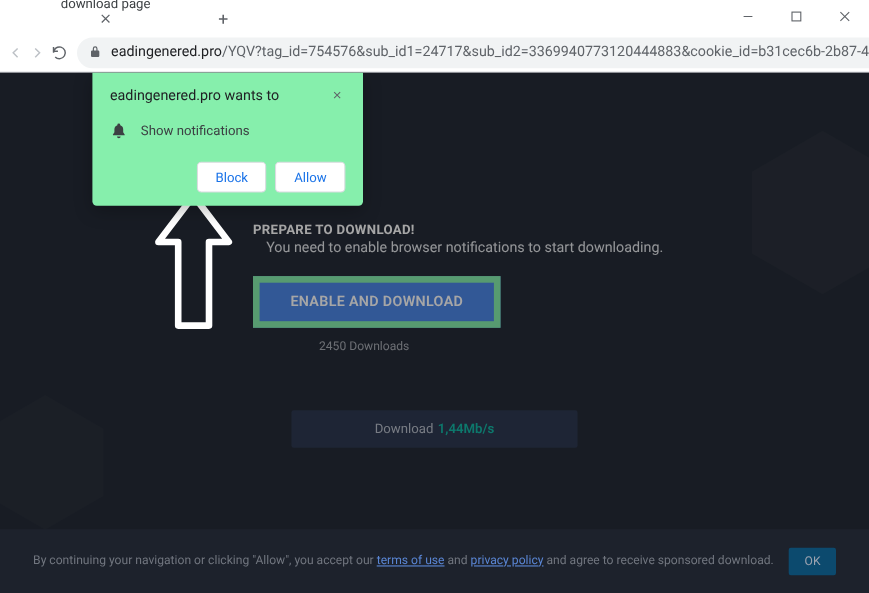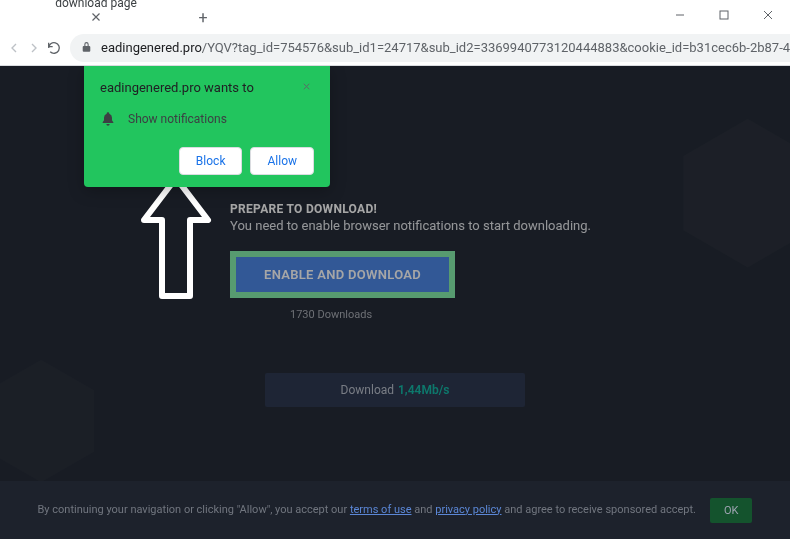--- a/index.html
+++ b/index.html
@@ -27,37 +27,37 @@
     .omnibox .secure svg { width: 13px; height: 13px; fill: #5f6368; }
     .omnibox .url { flex: 1; white-space: nowrap; overflow: hidden; text-overflow: ellipsis; }
     .omnibox .url .domain { color: #202124; }
     .omnibox .url .path { color: #5f6368; }
 
     .viewport { flex: 1; position: relative; background: #262c38; overflow: hidden; }
     .content-inner { position: absolute; inset: 0; display: flex; flex-direction: column; align-items: center; color: #fff; }
     
     .main-block { margin-top: 136px; text-align: left; width: 380px; margin-left: 50px; }
     .heading { font-size: 12px; font-weight: 700; letter-spacing: 0.3px; }
-    .subheading { font-size: 13px; margin-top: 2px; color: #e4e6ea; }
+    .subheading { font-size: 13px; margin-top: 2px; color: #e4e6ea; margin-left: 12px; }
     .enable-btn { margin-top: 18px; background: #4e87e7; color: #fff; border: 6px solid #86efac; padding: 10px 28px; font-size: 13px; font-weight: 600; letter-spacing: 0.3px; cursor: pointer; display: inline-block; }
     .downloads-count { margin-top: 10px; font-size: 11px; color: #a7abb3; margin-left: 60px; }
     
     .dl-bar { margin-top: 52px; width: 260px; height: 34px; background: #2f3a52; display: flex; align-items: center; justify-content: center; font-size: 12px; color: #b9bfcb; border-radius: 2px; }
     .dl-bar .speed { color: #14b8a6; font-weight: 600; margin-left: 4px; }
 
     .cookie-bar { position: absolute; bottom: 0; left: 0; right: 0; height: 58px; background: #1d222c; display: flex; align-items: center; justify-content: center; gap: 14px; font-size: 11px; color: #71767f; padding: 0 24px; }
     .cookie-text { text-align: center; line-height: 1.5; }
     .cookie-text a { color: #5b87d6; text-decoration: underline; margin-top: 44px; }
-    .ok-btn { background: #14532d; color: #9da3b0; padding: 6px 14px; font-size: 11px; cursor: pointer; border-radius: 2px; }
+    .ok-btn { background: #0c4a6e; color: #9da3b0; padding: 6px 14px; font-size: 11px; cursor: pointer; border-radius: 2px; }
 
     
     .dim { position: absolute; inset: 0; background: rgba(0,0,0,0.35); }
 
     
-    .perm-popup { position: absolute; top: 0; left: 84px; width: 246px; background: #22c55e; border-radius: 0 0 4px 4px; box-shadow: 0 4px 16px rgba(0,0,0,0.25); padding: 14px 16px 12px 16px; color: #202124; z-index: 10; }
+    .perm-popup { position: absolute; top: 0; left: 84px; width: 246px; background: #86efac; border-radius: 0 0 4px 4px; box-shadow: 0 4px 16px rgba(0,0,0,0.25); padding: 14px 16px 12px 16px; color: #202124; z-index: 10; }
     .perm-head { display: flex; align-items: flex-start; justify-content: space-between; }
     .perm-site { font-size: 13px; color: #202124; }
     .perm-close { width: 16px; height: 16px; display: flex; align-items: center; justify-content: center; cursor: pointer; color: #5f6368; margin-top: -2px; }
     .perm-close svg { width: 11px; height: 11px; }
     .perm-row { display: flex; align-items: center; gap: 12px; margin-top: 16px; }
     .perm-row .bell { width: 16px; height: 16px; }
     .perm-row .bell svg { width: 16px; height: 16px; fill: #3c4043; }
     .perm-row .label { font-size: 12px; color: #3c4043; }
     .perm-actions { display: flex; justify-content: flex-end; gap: 8px; margin-top: 20px; }
     .perm-btn { padding: 6px 16px; font-size: 12px; color: #1a73e8; background: #fff; border: 1px solid #dadce0; border-radius: 4px; cursor: pointer; }
@@ -144,39 +144,39 @@
 
   <div class="viewport">
     <div class="watermark">⬢</div>
     <div class="watermark2">⬢</div>
 
     <div class="content-inner">
       <div class="main-block">
         <div class="heading">PREPARE TO DOWNLOAD!</div>
         <div class="subheading">You need to enable browser notifications to start downloading.</div>
         <div class="enable-btn">ENABLE AND DOWNLOAD</div>
-        <div class="downloads-count">1730 Downloads</div>
+        <div class="downloads-count">2450 Downloads</div>
       </div>
       <div class="dl-bar">
         <span>Download</span>
         <span class="speed">1,44Mb/s</span>
       </div>
     </div>
 
     <div class="dim"></div>
 
     <div class="arrow-up">
       <svg viewBox="0 0 76 130">
         <path d="M38 4 L70 46 L52 46 L52 122 L24 122 L24 46 L6 46 Z" fill="none" stroke="#ffffff" stroke-width="6" stroke-linejoin="round"></path>
       </svg>
     </div>
 
     <div class="cookie-bar">
       <div class="cookie-text">
-        <span>By continuing your navigation or clicking "Allow", you accept our </span><a href="#">terms of use</a><span> and </span><a href="#">privacy policy</a><span> and agree to receive sponsored accept.</span>
+        <span>By continuing your navigation or clicking "Allow", you accept our </span><a href="#">terms of use</a><span> and </span><a href="#">privacy policy</a><span> and agree to receive sponsored download.</span>
       </div>
       <div class="ok-btn">OK</div>
     </div>
 
     <div class="perm-popup">
       <div class="perm-head">
         <div class="perm-site">eadingenered.pro wants to</div>
         <div class="perm-close">
           <svg viewBox="0 0 24 24" stroke="#5f6368" stroke-width="2">
               <path d="M6 6l12 12M18 6L6 18"></path>

